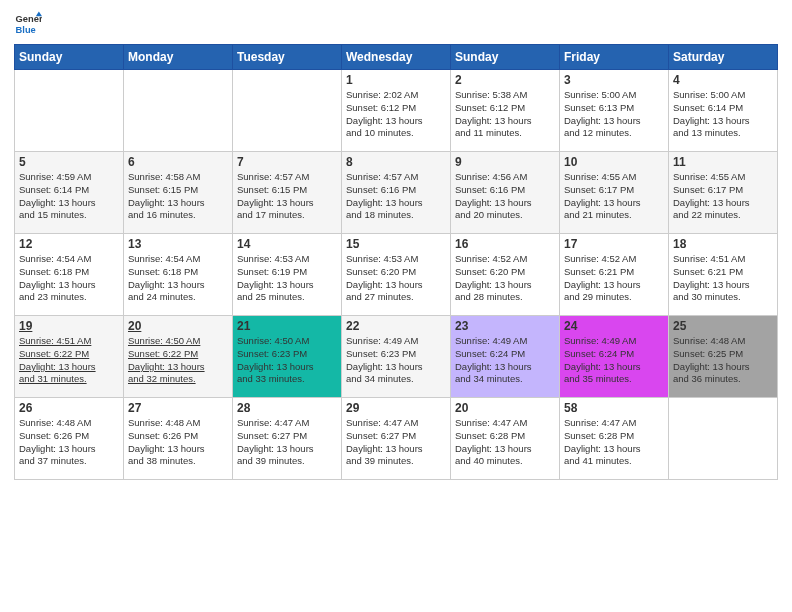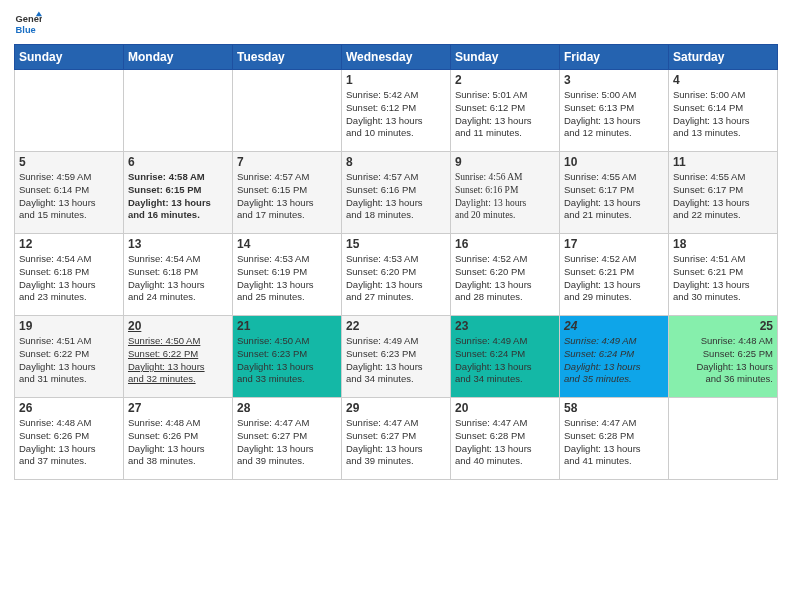--- a/index.html
+++ b/index.html
@@ -116,28 +116,28 @@
           <th>Saturday</th>
         </tr>
     </thead>
     <tbody id="calendar-body">
     <tr>
           <td class="empty-cell"></td>
           <td class="empty-cell"></td>
           <td class="empty-cell"></td>
           <td>
             <div class="day-number">1</div>
-            <div class="day-info" style="white-space: pre-line;">Sunrise: 5:42 AM
+            <div class="day-info" style="white-space: pre-line;">Sunrise: 2:02 AM
 Sunset: 6:12 PM
 Daylight: 13 hours
 and 10 minutes.</div>
           </td>
           <td>
             <div class="day-number">2</div>
-            <div class="day-info" style="white-space: pre-line;">Sunrise: 5:01 AM
+            <div class="day-info" style="white-space: pre-line;">Sunrise: 5:38 AM
 Sunset: 6:12 PM
 Daylight: 13 hours
 and 11 minutes.</div>
           </td>
           <td>
             <div class="day-number">3</div>
             <div class="day-info" style="white-space: pre-line;">Sunrise: 5:00 AM
 Sunset: 6:13 PM
 Daylight: 13 hours
 and 12 minutes.</div>
@@ -153,42 +153,42 @@
         <tr>
           <td style="background: rgb(245, 245, 245);">
             <div class="day-number">5</div>
             <div class="day-info" style="white-space: pre-line;">Sunrise: 4:59 AM
 Sunset: 6:14 PM
 Daylight: 13 hours
 and 15 minutes.</div>
           </td>
           <td style="background: rgb(245, 245, 245);">
             <div class="day-number">6</div>
-            <div class="day-info" style="white-space: pre-line; font-weight: bold;">Sunrise: 4:58 AM
+            <div class="day-info" style="white-space: pre-line;">Sunrise: 4:58 AM
 Sunset: 6:15 PM
 Daylight: 13 hours
 and 16 minutes.</div>
           </td>
           <td style="background: rgb(245, 245, 245);">
             <div class="day-number">7</div>
             <div class="day-info" style="white-space: pre-line;">Sunrise: 4:57 AM
 Sunset: 6:15 PM
 Daylight: 13 hours
 and 17 minutes.</div>
           </td>
           <td style="background: rgb(245, 245, 245);">
             <div class="day-number">8</div>
             <div class="day-info" style="white-space: pre-line;">Sunrise: 4:57 AM
 Sunset: 6:16 PM
 Daylight: 13 hours
 and 18 minutes.</div>
           </td>
           <td style="background: rgb(245, 245, 245);">
             <div class="day-number">9</div>
-            <div class="day-info" style="white-space: pre-line; font-family: Liberation Serif, serif;">Sunrise: 4:56 AM
+            <div class="day-info" style="white-space: pre-line;">Sunrise: 4:56 AM
 Sunset: 6:16 PM
 Daylight: 13 hours
 and 20 minutes.</div>
           </td>
           <td style="background: rgb(245, 245, 245);">
             <div class="day-number">10</div>
             <div class="day-info" style="white-space: pre-line;">Sunrise: 4:55 AM
 Sunset: 6:17 PM
 Daylight: 13 hours
 and 21 minutes.</div>
@@ -246,21 +246,21 @@
           </td>
           <td>
             <div class="day-number">18</div>
             <div class="day-info" style="white-space: pre-line;">Sunrise: 4:51 AM
 Sunset: 6:21 PM
 Daylight: 13 hours
 and 30 minutes.</div>
           </td>
         </tr>
         <tr>
-          <td style="background: rgb(245, 245, 245);">
+          <td style="background: rgb(245, 245, 245); text-decoration: underline;">
             <div class="day-number">19</div>
             <div class="day-info" style="white-space: pre-line;">Sunrise: 4:51 AM
 Sunset: 6:22 PM
 Daylight: 13 hours
 and 31 minutes.</div>
           </td>
           <td style="background: rgb(245, 245, 245); text-decoration: underline;">
             <div class="day-number">20</div>
             <div class="day-info" style="white-space: pre-line;">Sunrise: 4:50 AM
 Sunset: 6:22 PM
@@ -274,35 +274,35 @@
 Daylight: 13 hours
 and 33 minutes.</div>
           </td>
           <td style="background: rgb(245, 245, 245);">
             <div class="day-number">22</div>
             <div class="day-info" style="white-space: pre-line;">Sunrise: 4:49 AM
 Sunset: 6:23 PM
 Daylight: 13 hours
 and 34 minutes.</div>
           </td>
-          <td style="background: #14b8a6;">
+          <td style="background: #c4b5fd;">
             <div class="day-number">23</div>
             <div class="day-info" style="white-space: pre-line;">Sunrise: 4:49 AM
 Sunset: 6:24 PM
 Daylight: 13 hours
 and 34 minutes.</div>
           </td>
-          <td style="background: #0ea5e9; font-style: italic;">
+          <td style="background: #d946ef;">
             <div class="day-number">24</div>
             <div class="day-info" style="white-space: pre-line;">Sunrise: 4:49 AM
 Sunset: 6:24 PM
 Daylight: 13 hours
 and 35 minutes.</div>
           </td>
-          <td style="background: #86efac; text-align: right;">
+          <td style="background: #a3a3a3;">
             <div class="day-number">25</div>
             <div class="day-info" style="white-space: pre-line;">Sunrise: 4:48 AM
 Sunset: 6:25 PM
 Daylight: 13 hours
 and 36 minutes.</div>
           </td>
         </tr>
         <tr>
           <td>
             <div class="day-number">26</div>

